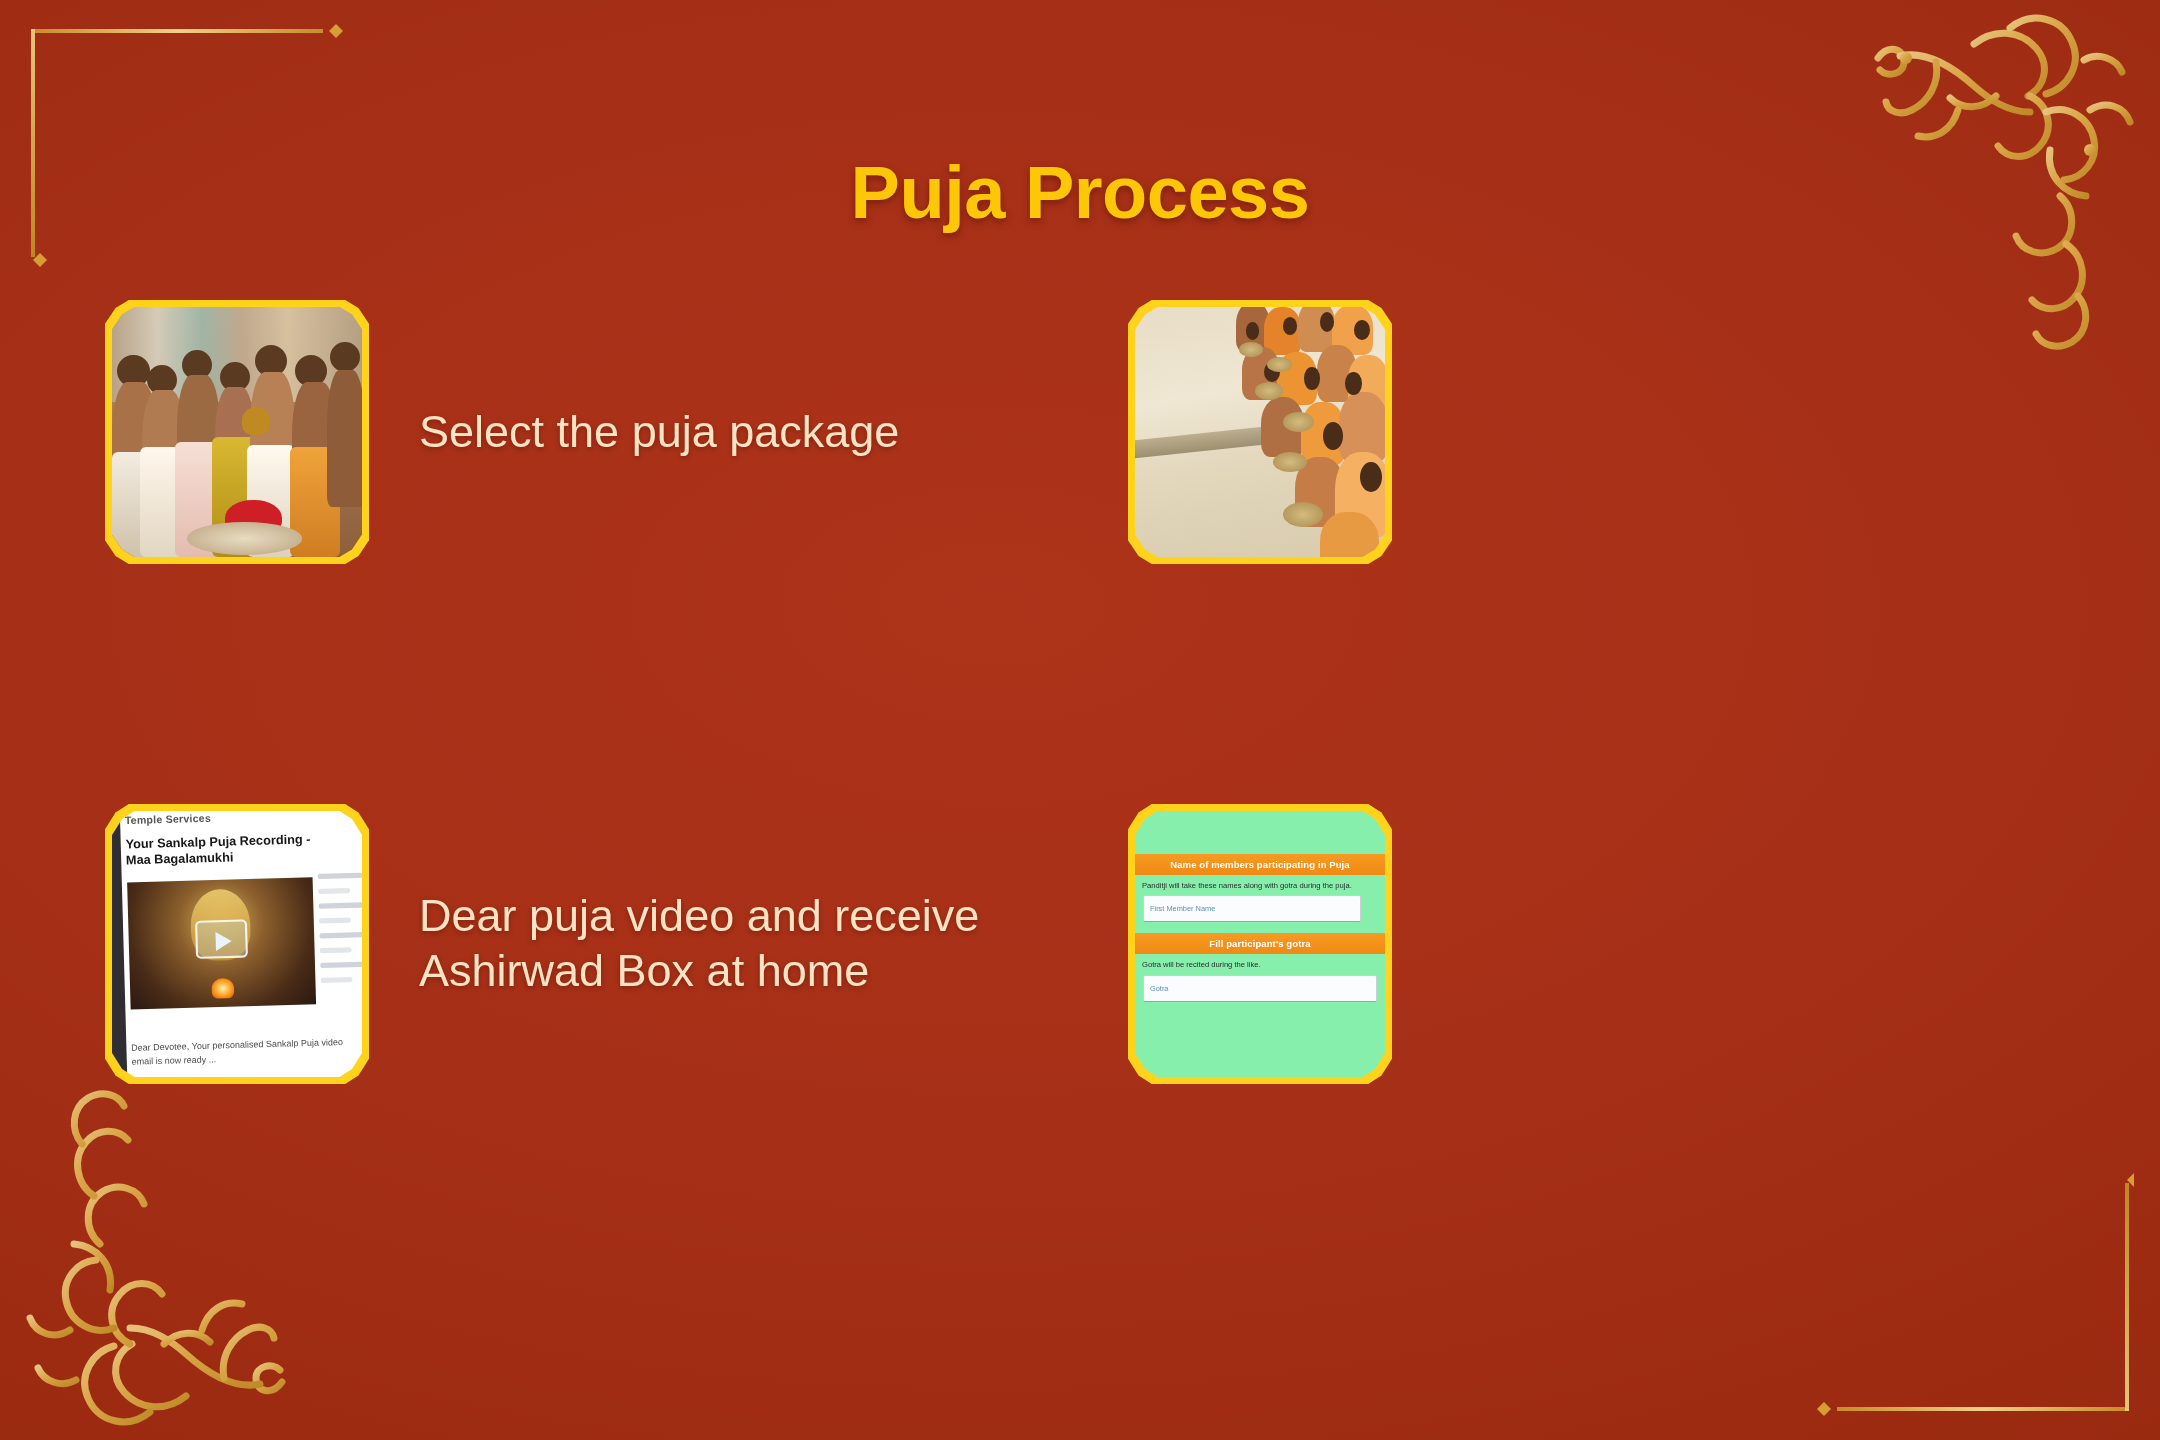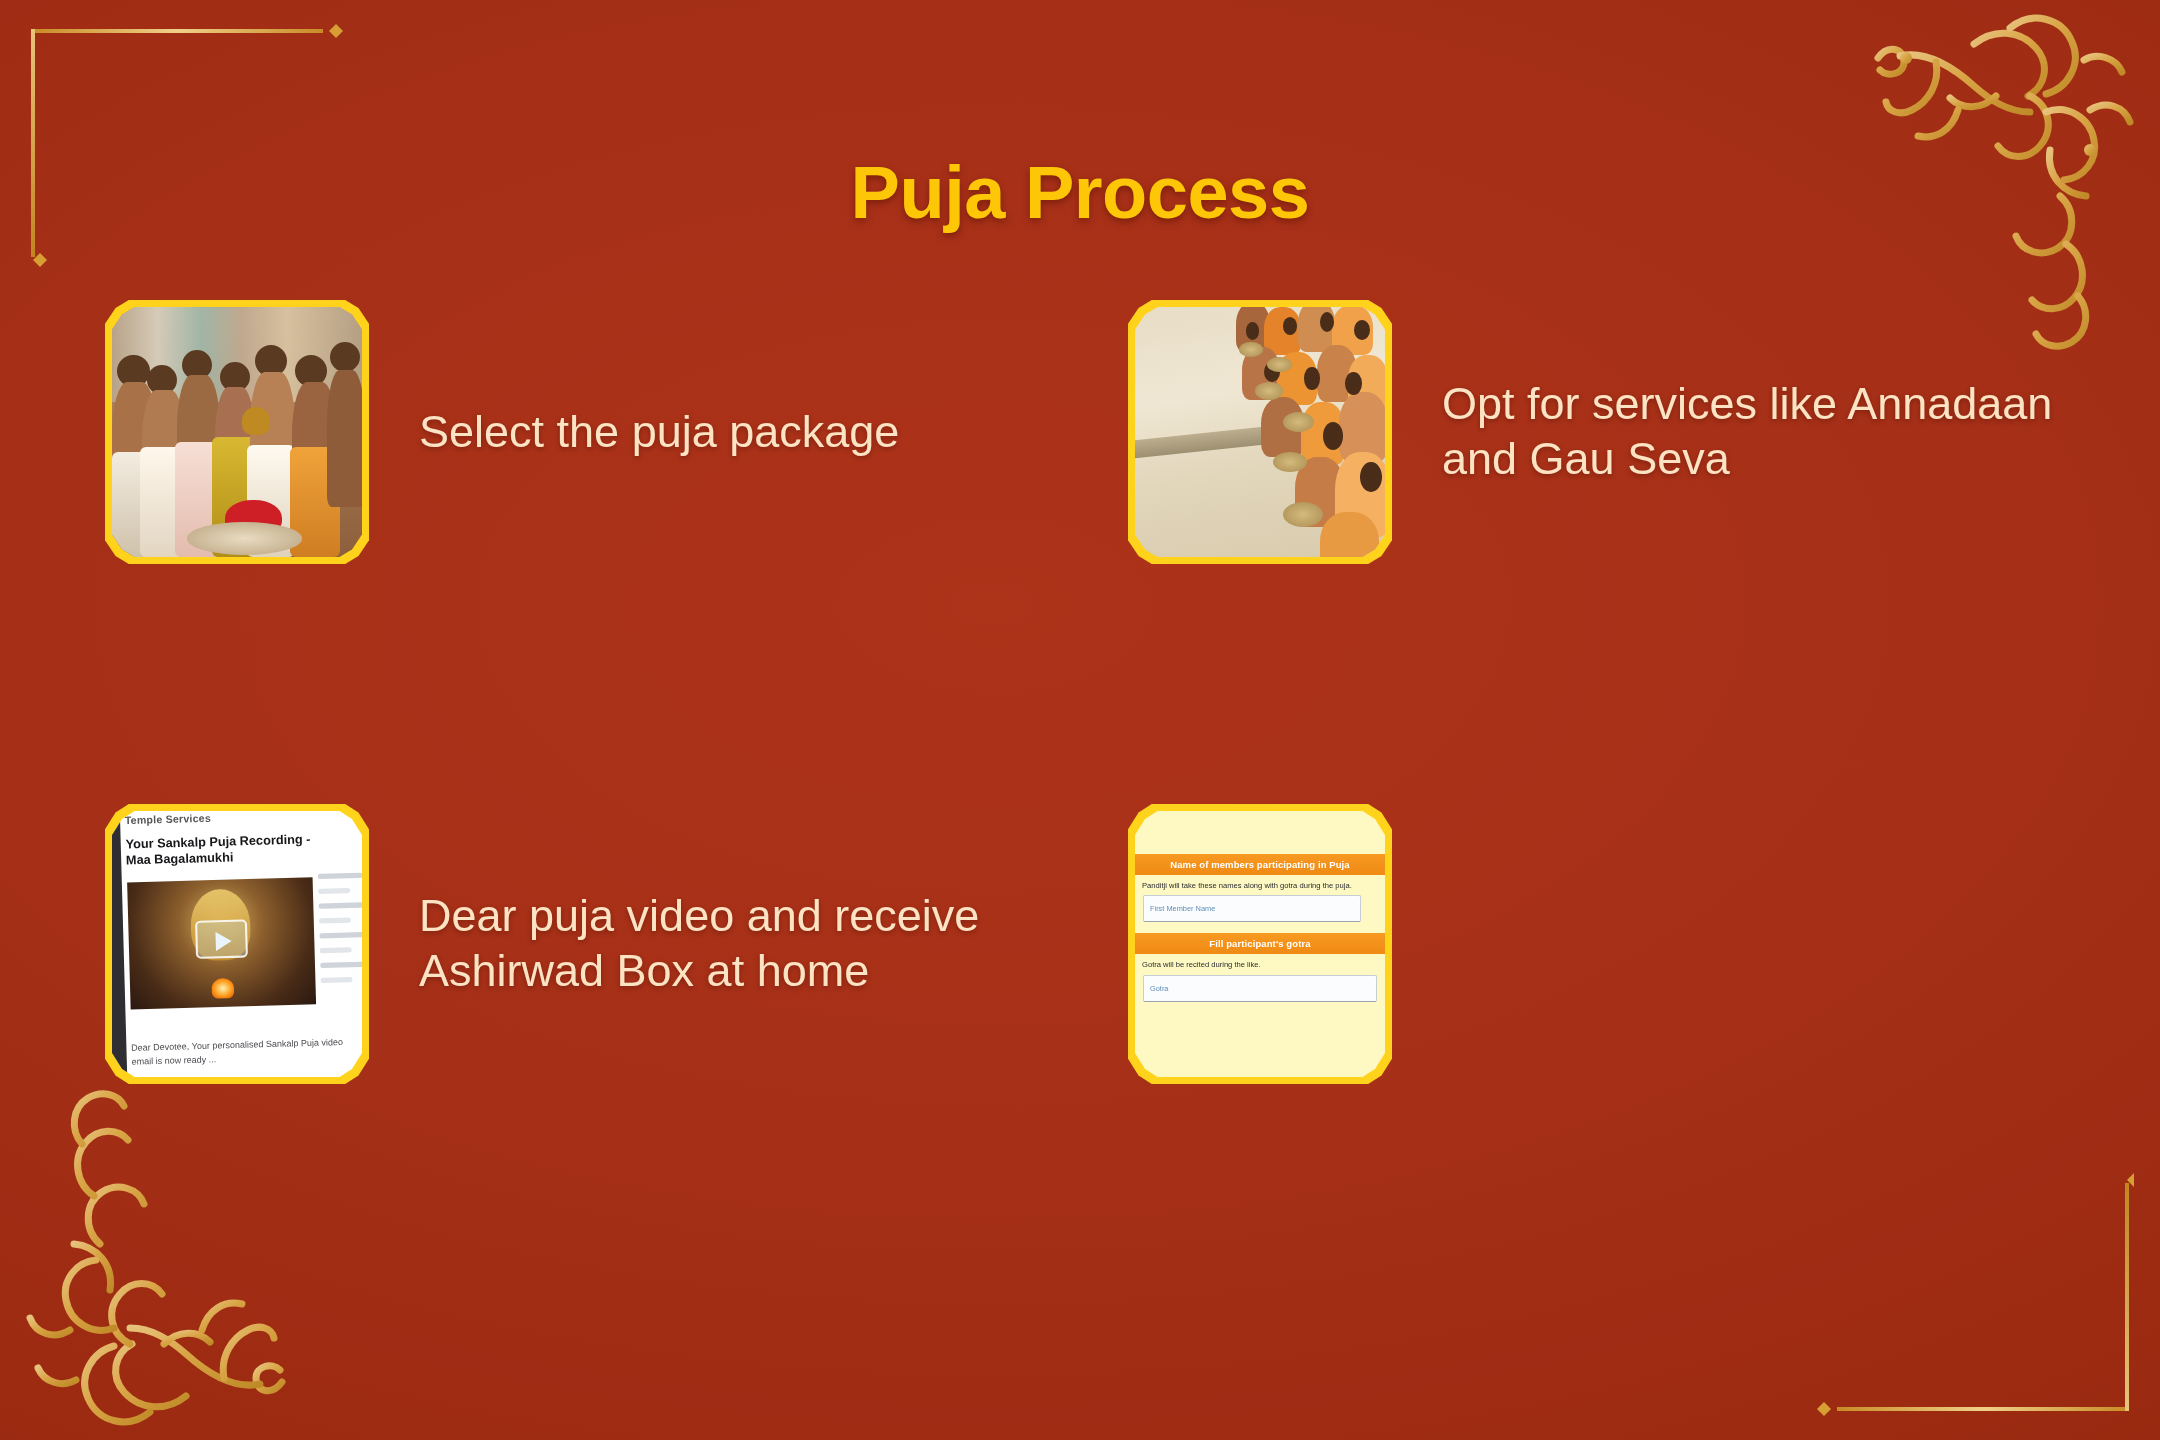--- a/index.html
+++ b/index.html
@@ -186,21 +186,21 @@
     background:#cfd4da; border-radius:2px;
   }
   .art-mail .sideblocks i:nth-child(2n){ width:72%; background:#e2e6ea; }
   .art-mail .bodytext{
     position:absolute; left:9%; bottom:7%; width:80%;
     font-size:8.5px; line-height:1.5; color:#4b4b50;
   }
 
   
   .art-form{
-    position:absolute; inset:0; background:#fef9c3;
+    position:absolute; inset:0; background:#86efac;
     display:flex; flex-direction:column;
     padding:17% 0 18% 0;
   }
   .art-form .bar{
     background:linear-gradient(#f79a22,#ef8a14);
     color:#ffffff;
     font-size:9.5px; font-weight:700; text-align:center;
     padding:5px 4px;
     letter-spacing:.1px;
   }
@@ -412,21 +412,20 @@
             <div class="dish" style="left:6%;  top:14%; width:15%; height:6%;"></div>
             <div class="dish" style="left:24%; top:20%; width:16%; height:6%;"></div>
             <div class="dish" style="left:16%; top:30%; width:18%; height:7%;"></div>
             <div class="dish" style="left:34%; top:42%; width:20%; height:8%;"></div>
             <div class="dish" style="left:28%; top:58%; width:22%; height:8%;"></div>
             <div class="dish" style="left:34%; top:78%; width:26%; height:10%;"></div>
           </div>
         </div>
       </div>
     </div>
-    <div class="step-text">Opt for services like Annadaan and Gau Seva</div>
   </div>
 
   <div class="step">
     <div class="thumb tall">
       <div class="thumb-inner">
         <div class="art-mail">
           <div class="strip"></div>
           <div class="brandline">Temple Services</div>
           <div class="subject">Your Sankalp Puja Recording - Maa Bagalamukhi</div>
           <div class="video">

